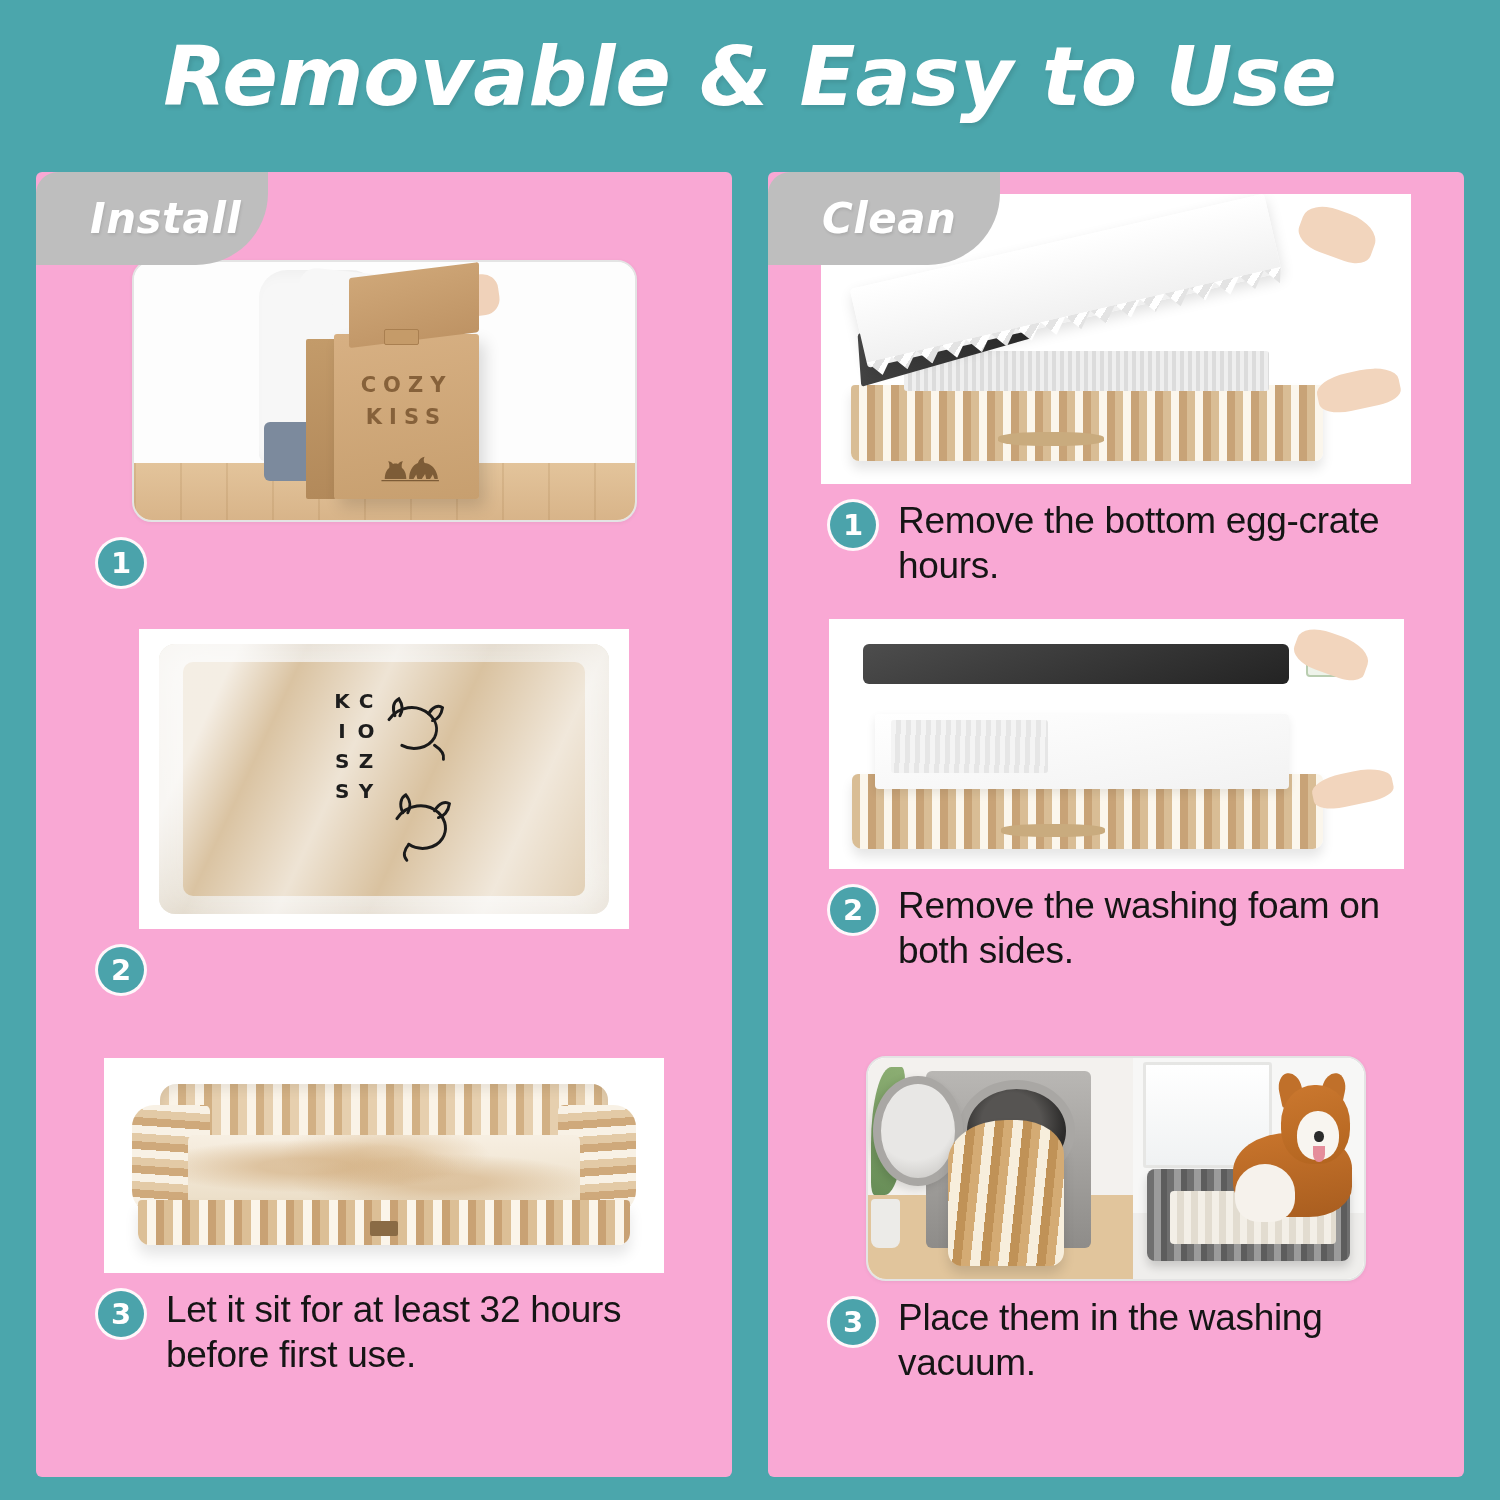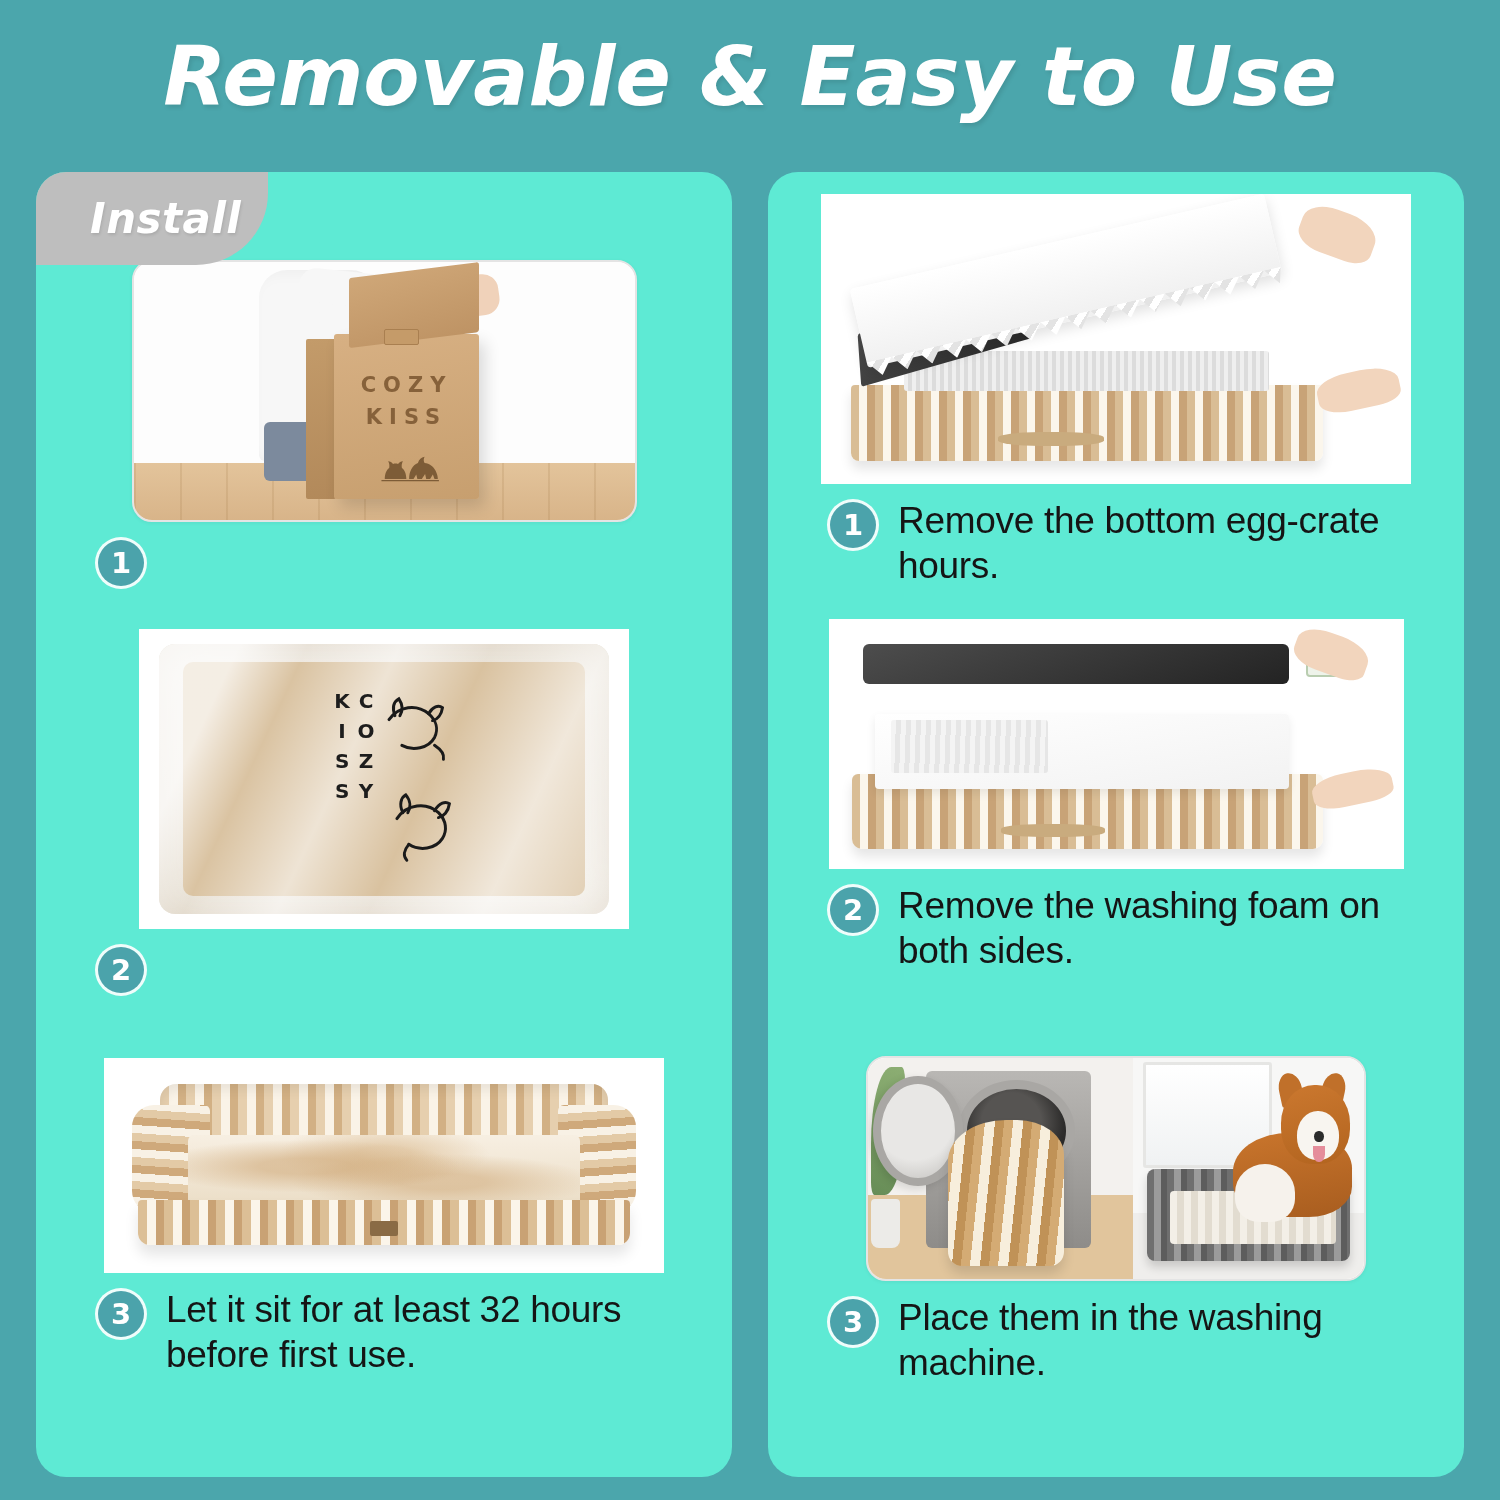--- a/index.html
+++ b/index.html
@@ -36,22 +36,22 @@
     width: 1500px;
     height: 1305px;
     display: flex;
     gap: 36px;
     padding: 0 36px;
   }
 
   .card {
     position: relative;
     flex: 1 1 0;
-    background: #5eead4;
-    border-radius: 30px;
+    background: #f9a8d4;
+    border-radius: 6px;
     overflow: hidden;
     display: flex;
     flex-direction: column;
   }
 
   
   .tab {
     position: absolute;
     top: 0;
     left: 0;
@@ -523,20 +523,23 @@
           <span class="badge">3</span>
           <span class="caption-text">Let it sit for at least 32 hours before first use.</span>
         </div>
       </div>
 
     </div>
   </div>
 
   <div class="card">
 
+    <div class="tab">
+      <span class="tab-label">Clean</span>
+    </div>
 
     <div class="steps">
 
       <div class="step">
         <div class="photo" style="width:590px;height:290px;margin-top:22px;">
           <div class="scene-foam">
             <div class="foam-base"></div>
             <div class="foam-handle"></div>
             <div class="foam-inner"></div>
             <div class="foam-black"></div>
@@ -590,20 +593,20 @@
               <div class="corgi-ear-r"></div>
               <div class="corgi-head"></div>
               <div class="corgi-face"></div>
               <div class="corgi-nose"></div>
               <div class="corgi-tongue"></div>
             </div>
           </div>
         </div>
         <div class="caption">
           <span class="badge">3</span>
-          <span class="caption-text">Place them in the washing machine.</span>
+          <span class="caption-text">Place them in the washing vacuum.</span>
         </div>
       </div>
 
     </div>
   </div>
 
 </div>
 
 </body></html>

